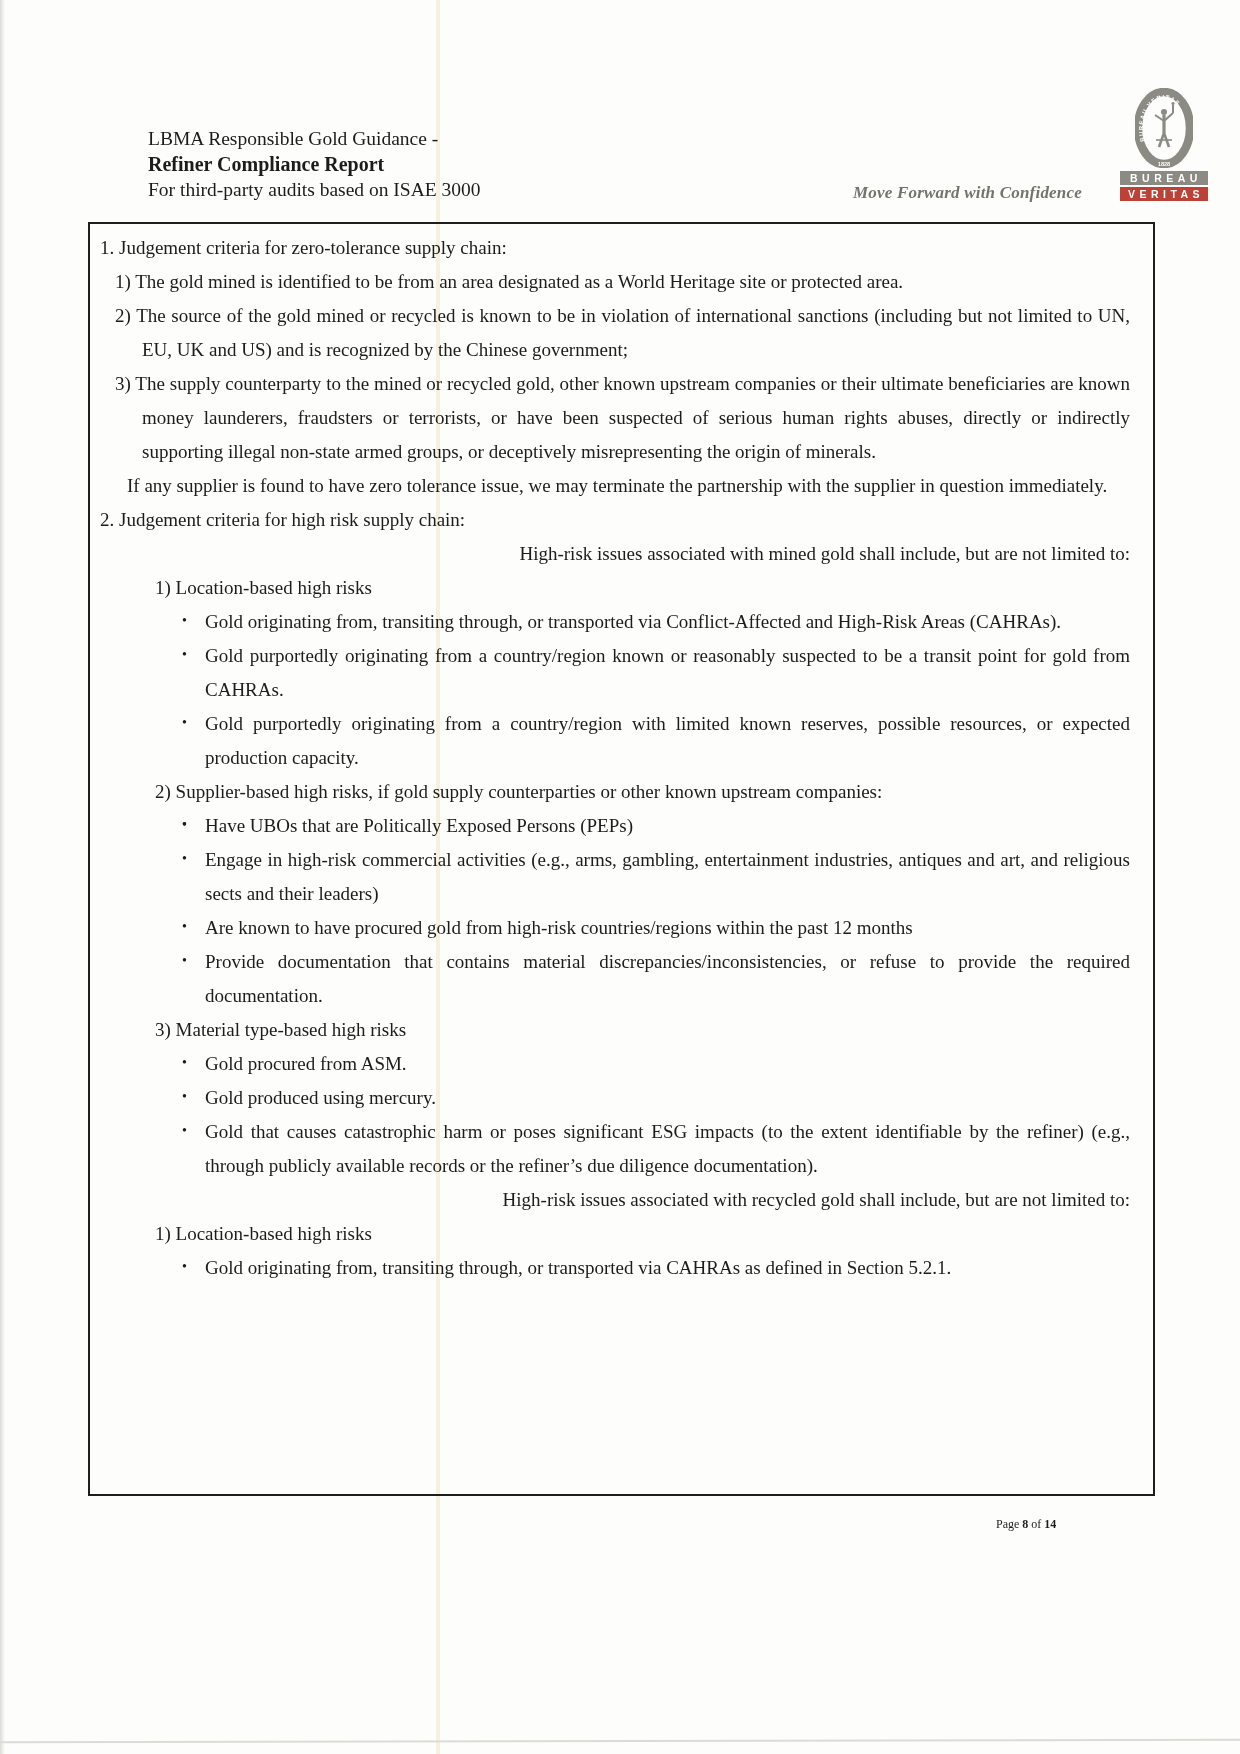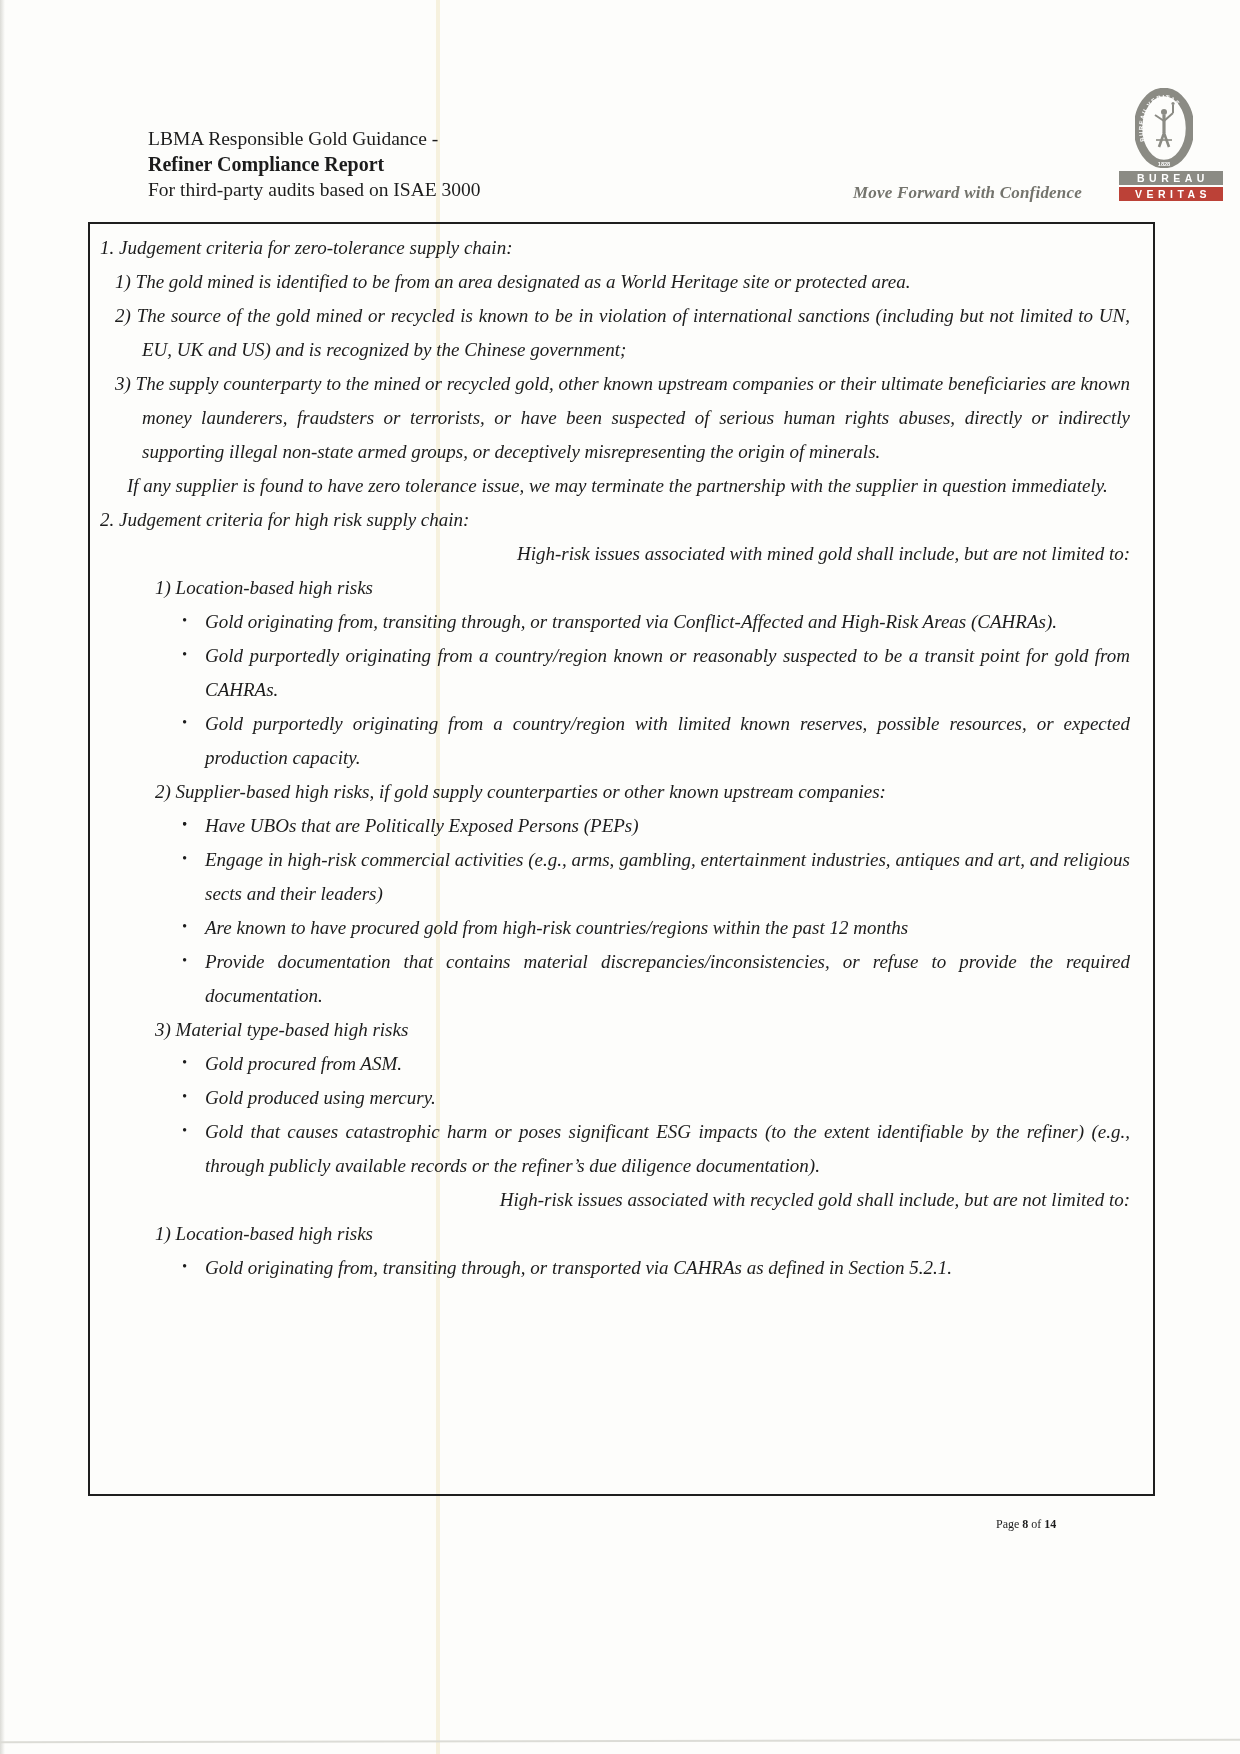--- a/index.html
+++ b/index.html
@@ -26,37 +26,37 @@
     position:absolute; left:853px; top:183px;
     font-family:Liberation Serif, serif;
     font-weight:bold; font-style:italic;
     font-size:17px; color:#74746d; letter-spacing:.2px;
   }
 
   
   .logo { position:absolute; left:1119px; top:88px; width:90px; }
   .emblem-wrap { text-align:center; height:80px; margin-bottom:3px; }
   .logo-word {
-    width:104px; height:14px; margin:0 auto 2px;
+    width:88px; height:14px; margin:0 auto 2px;
     color:#ffffff; font-family:"Liberation Sans", sans-serif;
     font-weight:bold; font-size:10.5px; letter-spacing:4.5px;
     text-align:center; line-height:14.5px; text-indent:4px;
   }
   .logo-word.gray { background:#8b8b84; }
   .logo-word.red  { background:#bc4137; }
 
   
   .content-box {
     position:absolute; left:88px; top:222px;
     width:1067px; height:1274px;
     border:2px solid #1e1e1e;
     padding:7px 23px 0 0;
     overflow:hidden;
   }
-  .line    { font-size:19px; line-height:34px; text-align:justify;font-style:italic; }
+  .line    { font-size:19px; line-height:34px; text-align:justify; }
   .section { padding-left:10px; text-align:left; }
   .para    { padding-left:37px; }
   .sub     { padding-left:58px; text-align:right; }
   .num1    { padding-left:52px; text-indent:-27px; }
   .num2    { padding-left:65px; text-align:left; }
   .bullet  { padding-left:115px; position:relative; }
   .marker  { position:absolute; left:92px; top:-1px; font-size:14px; }
 
   
   .footer { position:absolute; left:996px; top:1517px; font-size:12px; }

